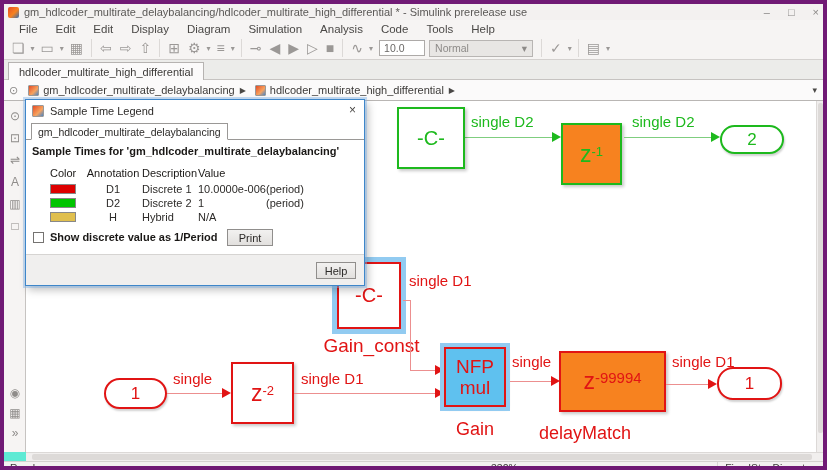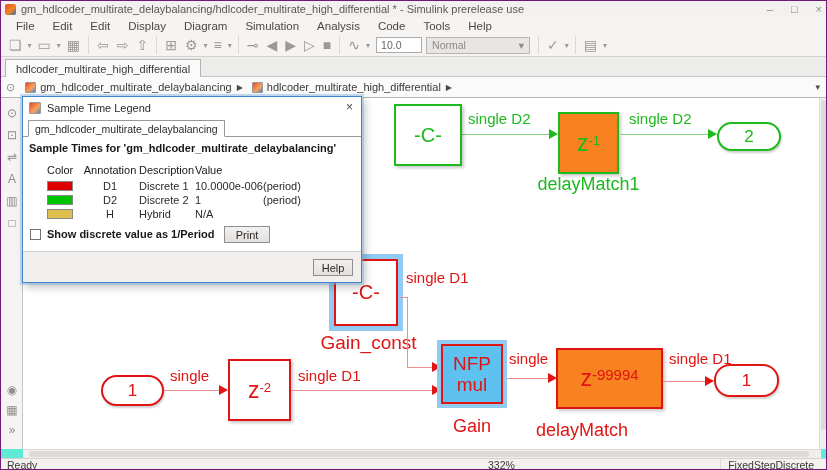--- a/index.html
+++ b/index.html
@@ -1,18 +1,18 @@
 <!DOCTYPE html>
 <html><head>
 <meta charset="utf-8">
 <style>
   * { box-sizing: border-box; margin: 0; padding: 0; }
   html,body { width:827px; height:470px; }
   body { font-family:"Liberation Sans", sans-serif; overflow:hidden; background:#fff; }
-  #win { position:relative; width:827px; height:470px; border:1px solid #701a75; background:#5eead4; overflow:hidden; }
+  #win { position:relative; width:827px; height:470px; border:4px solid #701a75; background:#5eead4; overflow:hidden; }
   .abs { position:absolute; }
 
   
   #titlebar { position:absolute; left:0; top:0; width:100%; height:16px; background:#f3f1f0; display:flex; align-items:center; padding-left:4px; }
   .app-icon { width:11px; height:11px; margin-right:5px; background:linear-gradient(135deg,#e44d26 0%,#f7821f 55%,#2e6db4 100%); border-radius:2px; }
   #title-text { font-size:11px; color:#5a5856; white-space:nowrap; }
   #win-controls { position:absolute; right:4px; top:0; height:16px; display:flex; align-items:center; gap:18px; color:#8a8886; font-size:11px; }
   #win-controls span { cursor:default; }
 
   
@@ -63,21 +63,21 @@
   .arr-r { position:absolute; width:0; height:0; border-top:5px solid transparent; border-bottom:5px solid transparent; }
   .arr-r.g-a { border-left:9px solid #1db91d; }
   .arr-r.r-a { border-left:9px solid #e11414; }
   .blk { position:absolute; display:flex; align-items:center; justify-content:center; box-shadow:2px 2px 3px rgba(0,0,0,.22); }
   .port { position:absolute; background:#fff; border-radius:16px; display:flex; align-items:center; justify-content:center; font-size:17px; box-shadow:1px 2px 2px rgba(0,0,0,.18); }
   .zbase { font-size:23px; }
   .zsup { font-size:13px; vertical-align:6px; }
 
   
   #g-const { left:371px; top:6px; width:68px; height:62px; background:#fff; border:2px solid #1db91d; font-size:20px; }
-  #g-z1 { left:535px; top:14px; width:61px; height:62px; background:#f7821f; border:2px solid #1db91d; }
+  #g-z1 { left:535px; top:22px; width:61px; height:62px; background:#f7821f; border:2px solid #1db91d; }
   #g-out2 { left:694px; top:24px; width:64px; height:29px; border:2px solid #1db91d; }
 
   
   #r-in1 { left:78px; top:277px; width:63px; height:31px; border:2px solid #e11414; }
   #r-z2 { left:205px; top:261px; width:63px; height:62px; background:#fff; border:2px solid #e11414; }
   #r-gc { left:311px; top:161px; width:64px; height:67px; background:#fff; border:2px solid #e11414; outline:5px solid #92cbf1; font-size:20px; }
   #r-gain { left:418px; top:246px; width:62px; height:60px; background:#5fc1ef; border:2px solid #e11414; outline:4px solid #92cbf1; flex-direction:column; font-size:19px; line-height:21px; }
   #r-dm { left:533px; top:250px; width:107px; height:61px; background:#f7821f; border:2px solid #e11414; }
   #r-out1 { left:691px; top:266px; width:65px; height:33px; border:2px solid #e11414; }
 
@@ -214,21 +214,20 @@
     </div>
     <div class="blk g" id="g-z1">
       <span><span class="zbase">z</span><span class="zsup">-1</span></span>
     </div>
     <div class="wire gh abs" style="left:598px;top:36px;width:87px;"></div>
     <div class="arr-r g-a" style="left:685px;top:31px;"></div>
     <span class="sig-label g abs" style="left:606px;top:12px;">single D2</span>
     <div class="port g" id="g-out2">
       <span>2</span>
     </div>
-    <div class="blk-label g abs" style="left:498px;top:76px;width:135px;">delayMatch1</div>
 
     <div class="port r" id="r-in1">
       <span>1</span>
     </div>
     <div class="wire rh abs" style="left:141px;top:292px;width:56px;"></div>
     <div class="arr-r r-a" style="left:196px;top:287px;"></div>
     <span class="sig-label r abs" style="left:147px;top:269px;">single</span>
     <div class="blk r" id="r-z2">
       <span><span class="zbase">z</span><span class="zsup">-2</span></span>
     </div>

